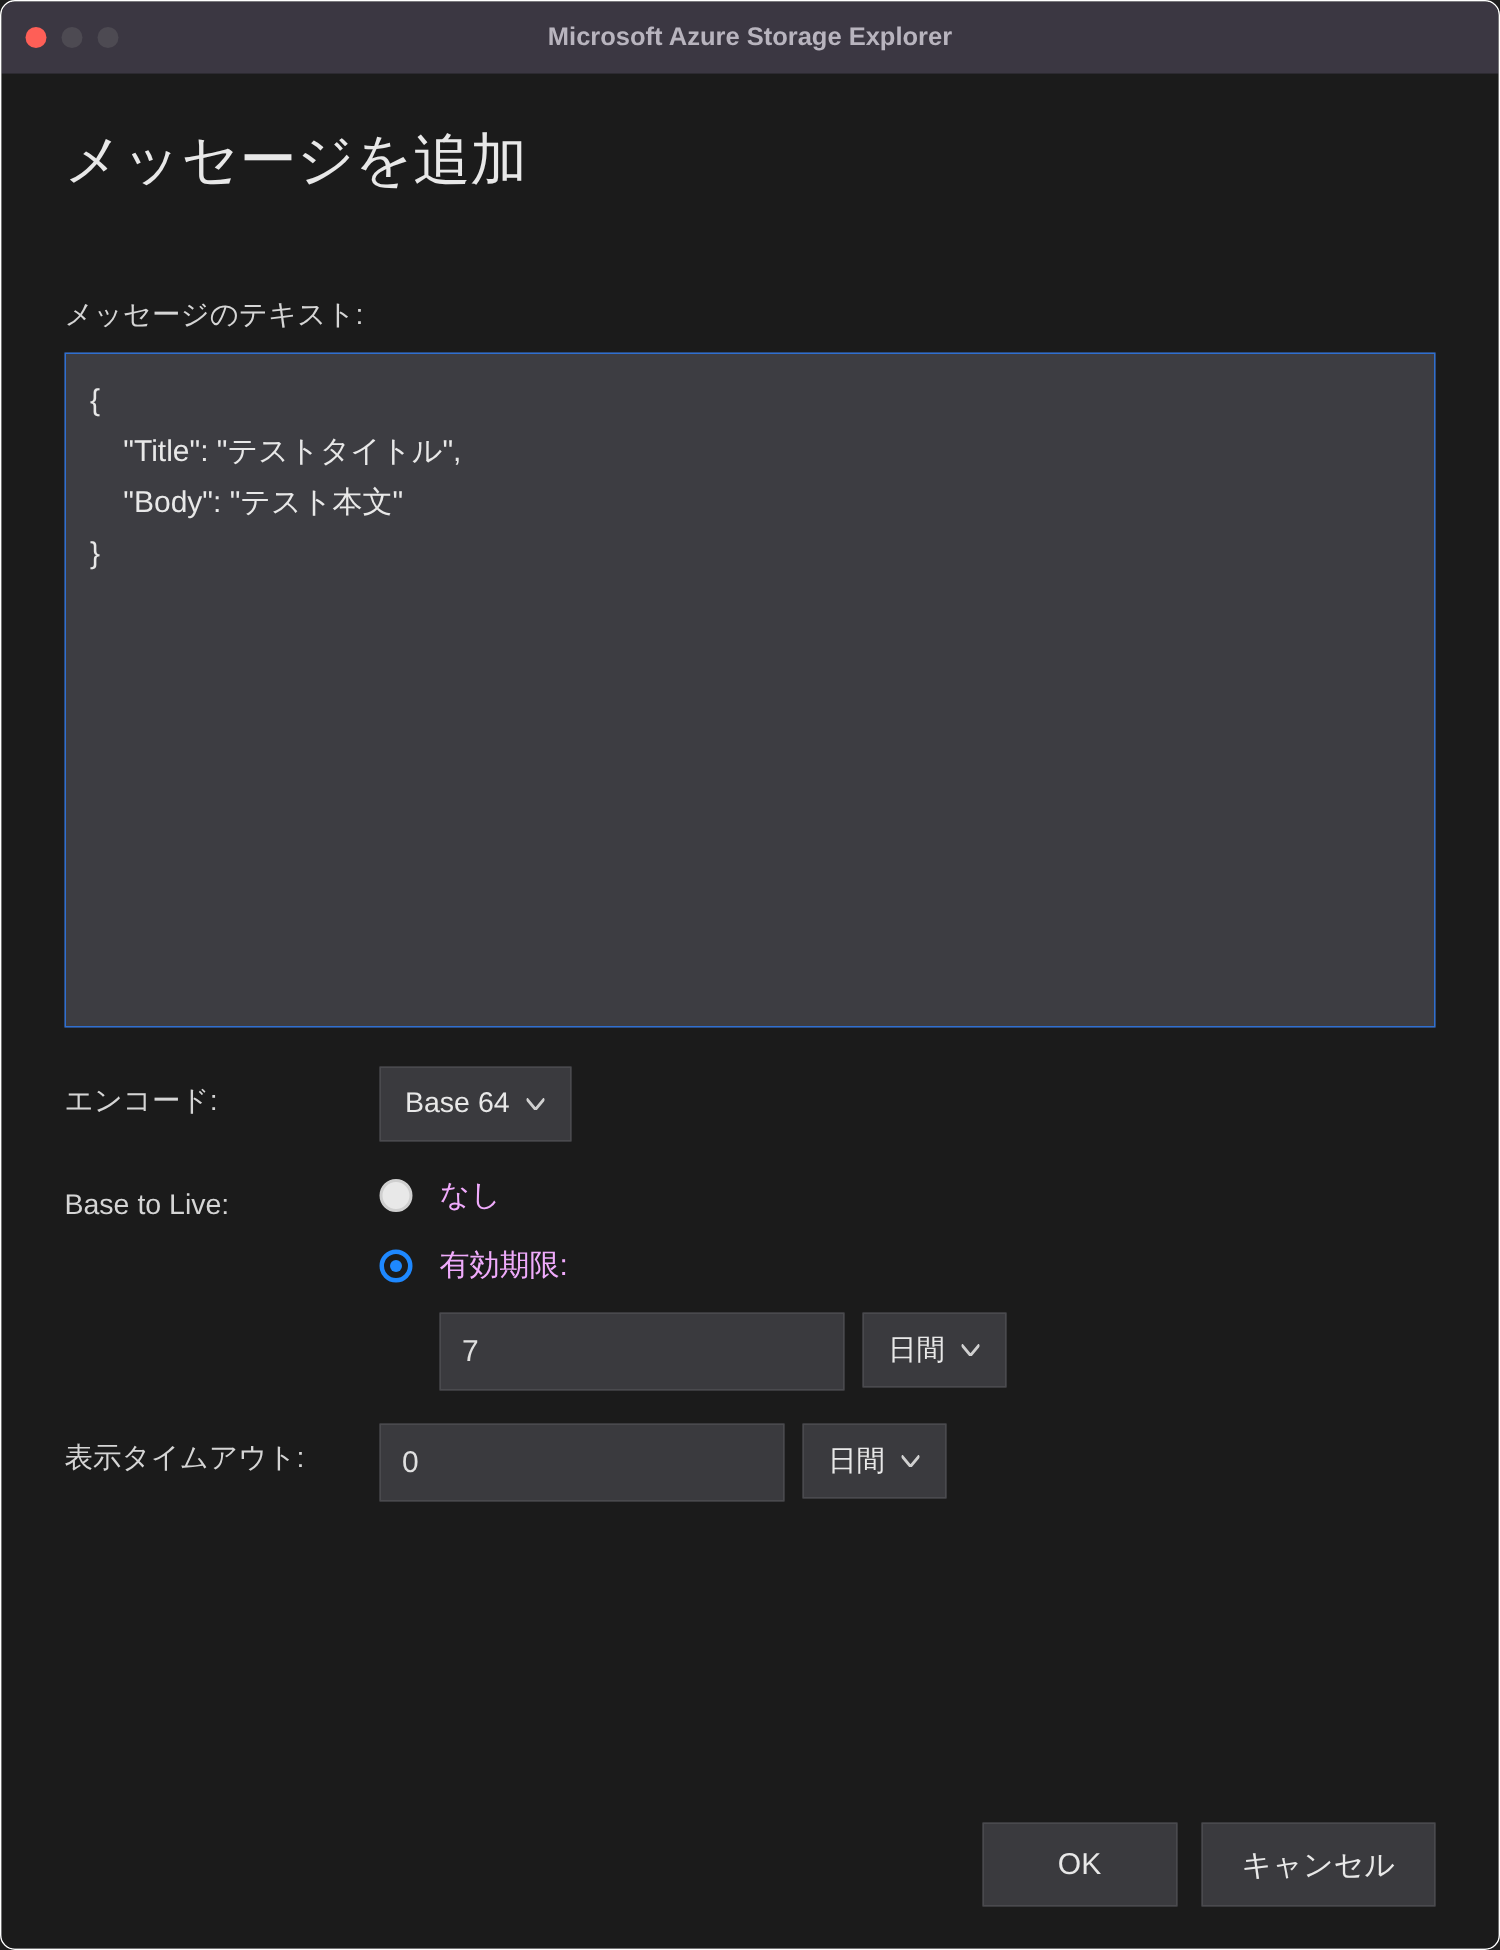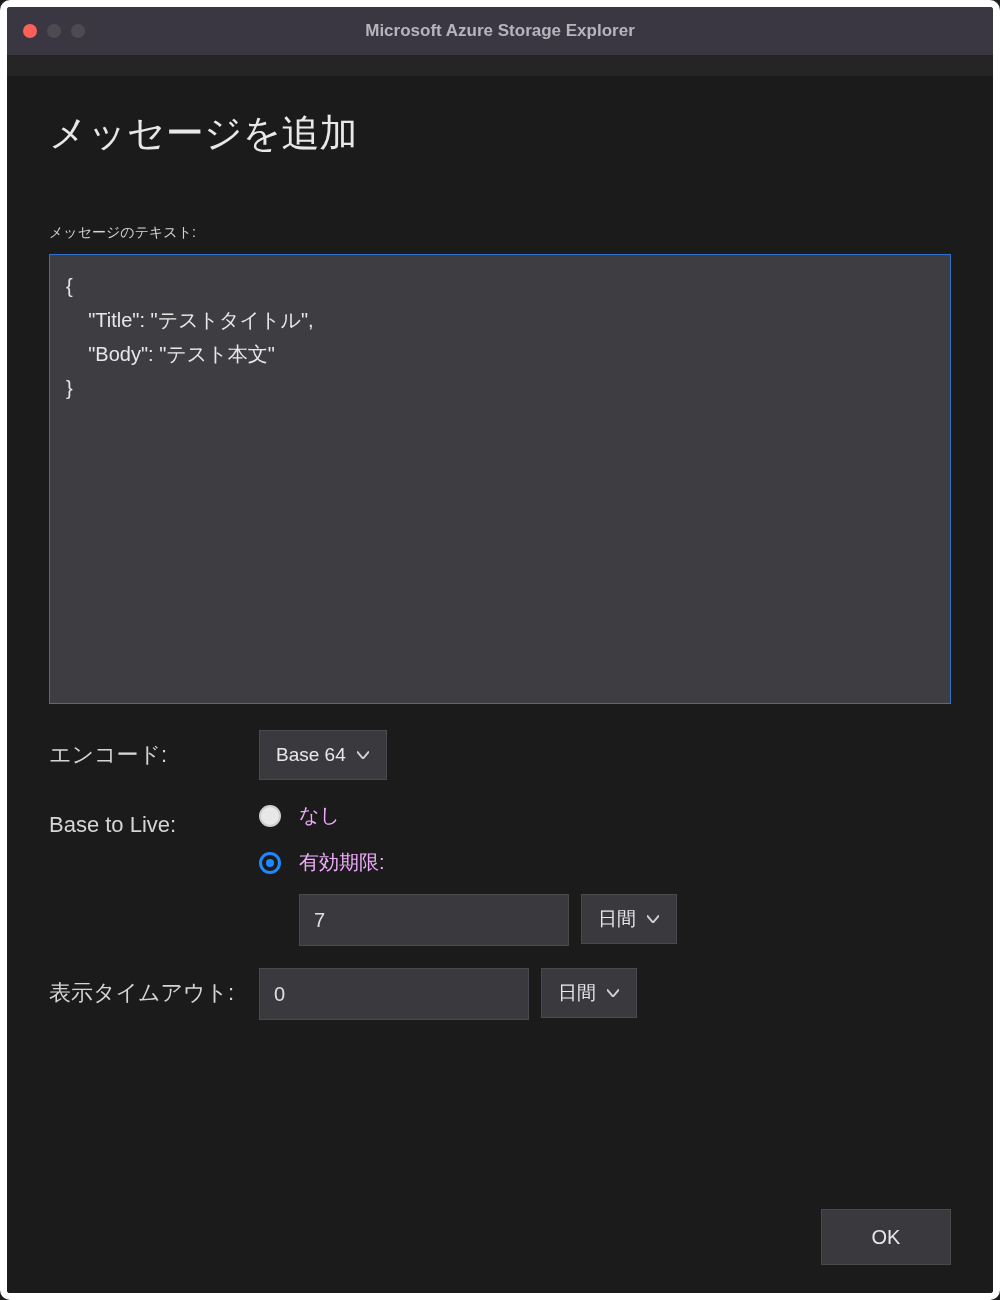--- a/index.html
+++ b/index.html
@@ -7,26 +7,25 @@
   body {
     background: #1e1e1e;
     font-family: -apple-system, "Segoe UI", "Helvetica Neue", Arial, sans-serif;
     color: #d8d8d8;
     overflow: hidden;
   }
   .window {
     width: 1000px;
     height: 1300px;
     background: #252526;
-    border: 7px solid #ffffff;
+    border: 1px solid #ffffff;
     border-radius: 10px;
     display: flex;
     flex-direction: column;
     overflow: hidden;
-    gap: 21px;
   }
   .titlebar {
     height: 48px;
     background: #3b3742;
     display: flex;
     align-items: center;
     padding: 0 16px;
     position: relative;
     flex-shrink: 0;
   }
@@ -50,21 +49,21 @@
     display: flex;
     flex-direction: column;
   }
   h1.page-title {
     font-size: 38px;
     font-weight: 400;
     color: #e8e8e8;
     margin-bottom: 65px;
   }
   .label-row {
-    font-size: 14px;
+    font-size: 19px;
     color: #d5d5d5;
     margin-bottom: 12px;
   }
   .msg-text {
     width: 100%;
     height: 450px;
     background: #3d3d42;
     border: 1px solid #2f6fd0;
     color: #e8e8e8;
     font-family: inherit;
@@ -76,21 +75,21 @@
     white-space: pre;
   }
   .form-grid {
     margin-top: 26px;
     display: grid;
     grid-template-columns: 210px 1fr;
     row-gap: 22px;
     align-items: start;
   }
   .form-label {
-    font-size: 22px;
+    font-size: 19px;
     color: #d5d5d5;
     padding-top: 10px;
   }
   .select {
     display: inline-flex;
     align-items: center;
     gap: 10px;
     height: 50px;
     padding: 0 16px;
     background: #3a3a3e;
@@ -237,16 +236,17 @@
                 <path d="M0 0 L5 6 L10 0" fill="none" stroke="#d0d0d0" stroke-width="1.6"></path>
               </svg>
           </span>
         </div>
       </div>
 
     </div>
 
     <div class="footer">
       <button class="btn">OK</button>
+      <button class="btn">キャンセル</button>
     </div>
 
   </div>
 </div>
 
 </body></html>

